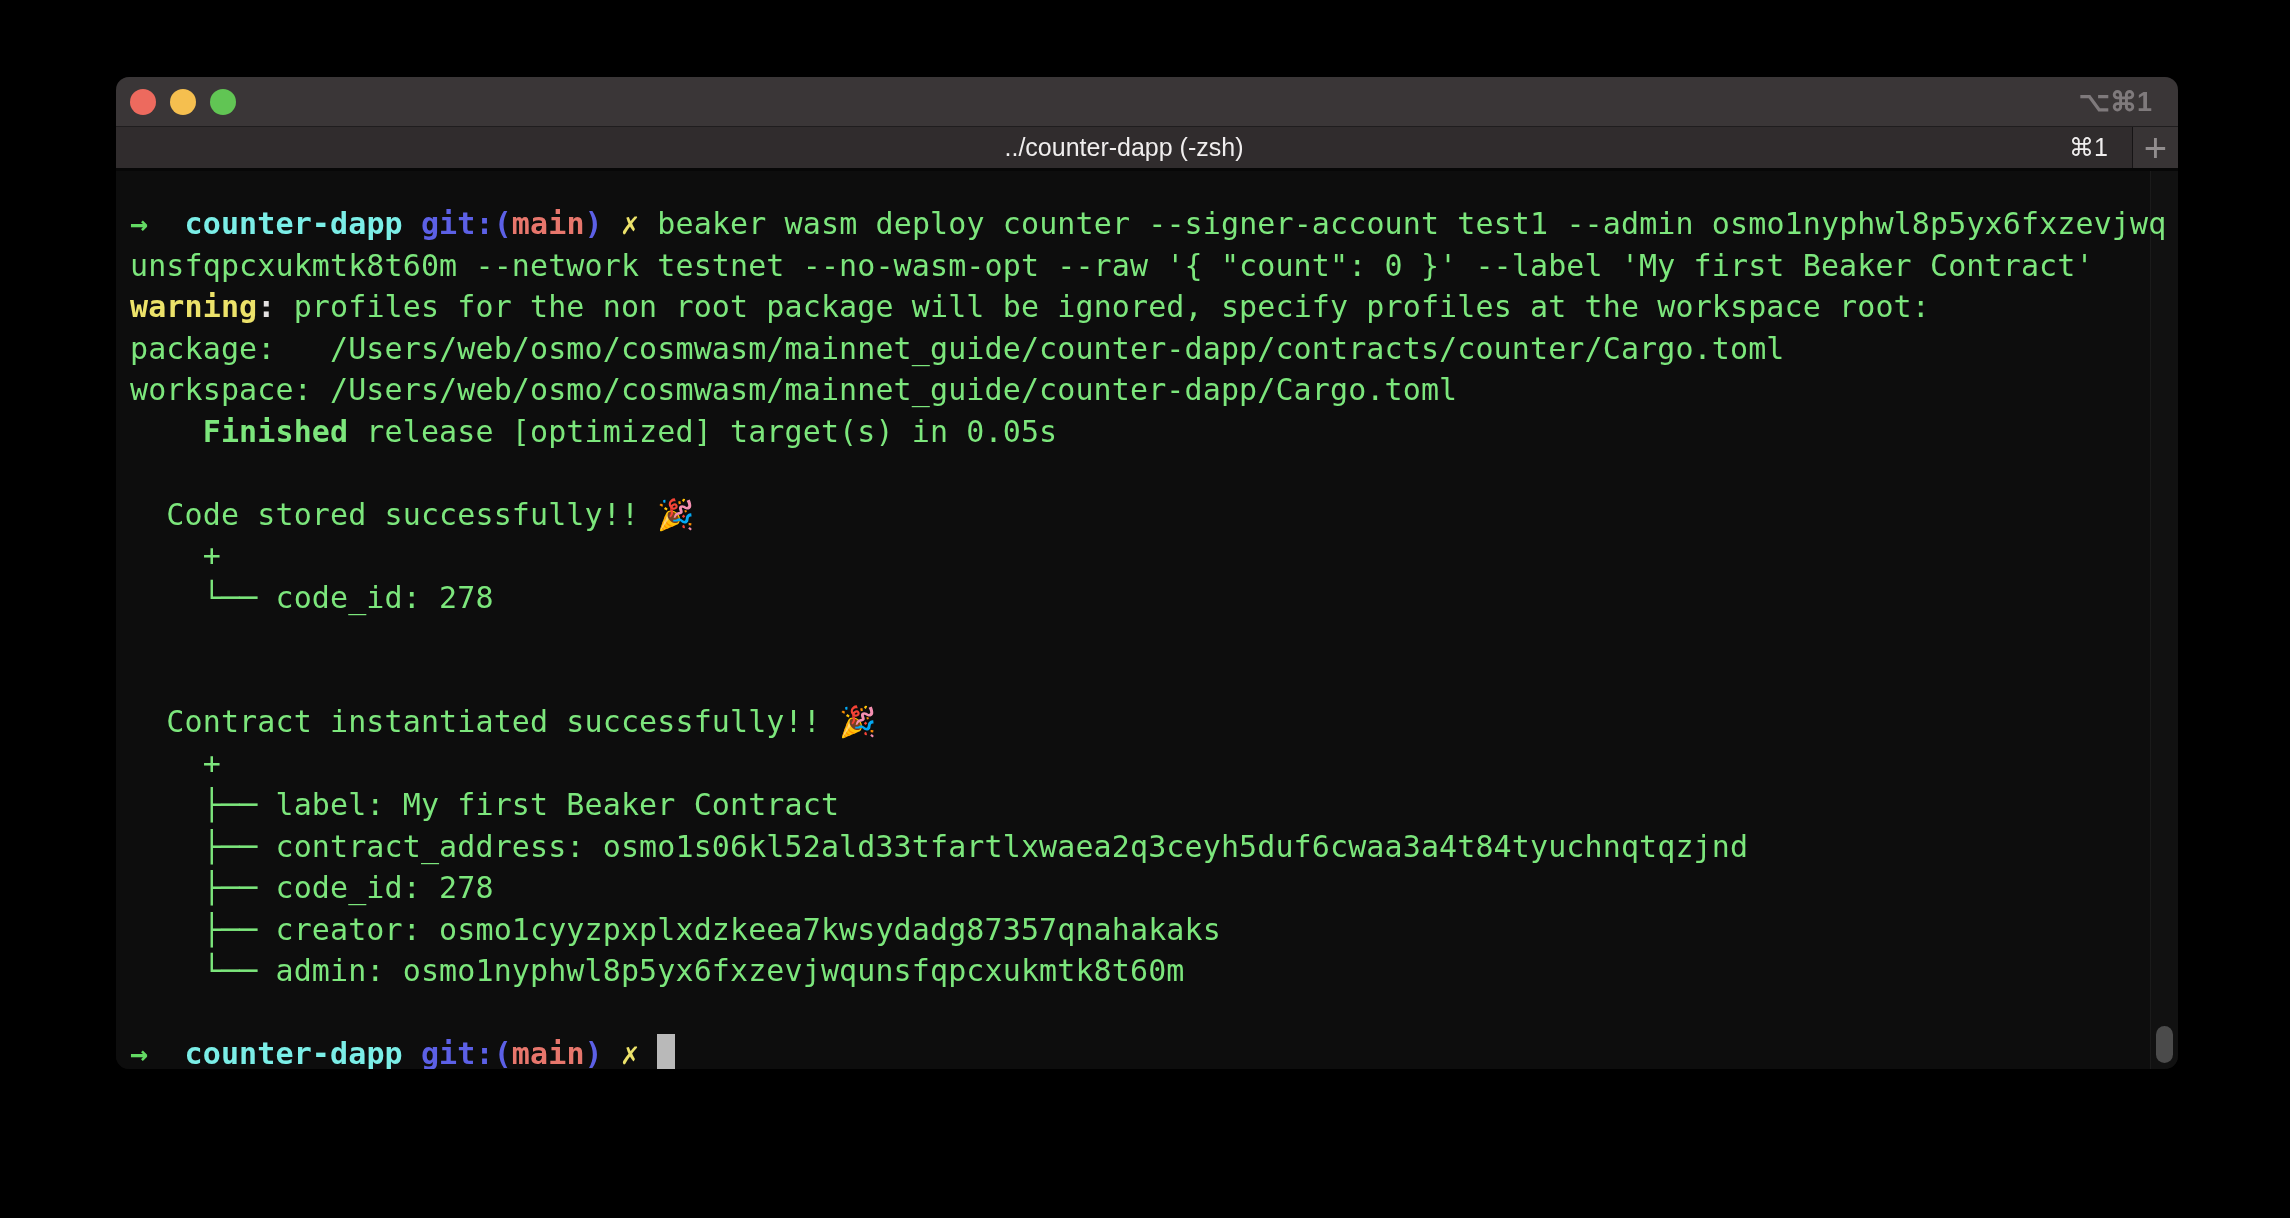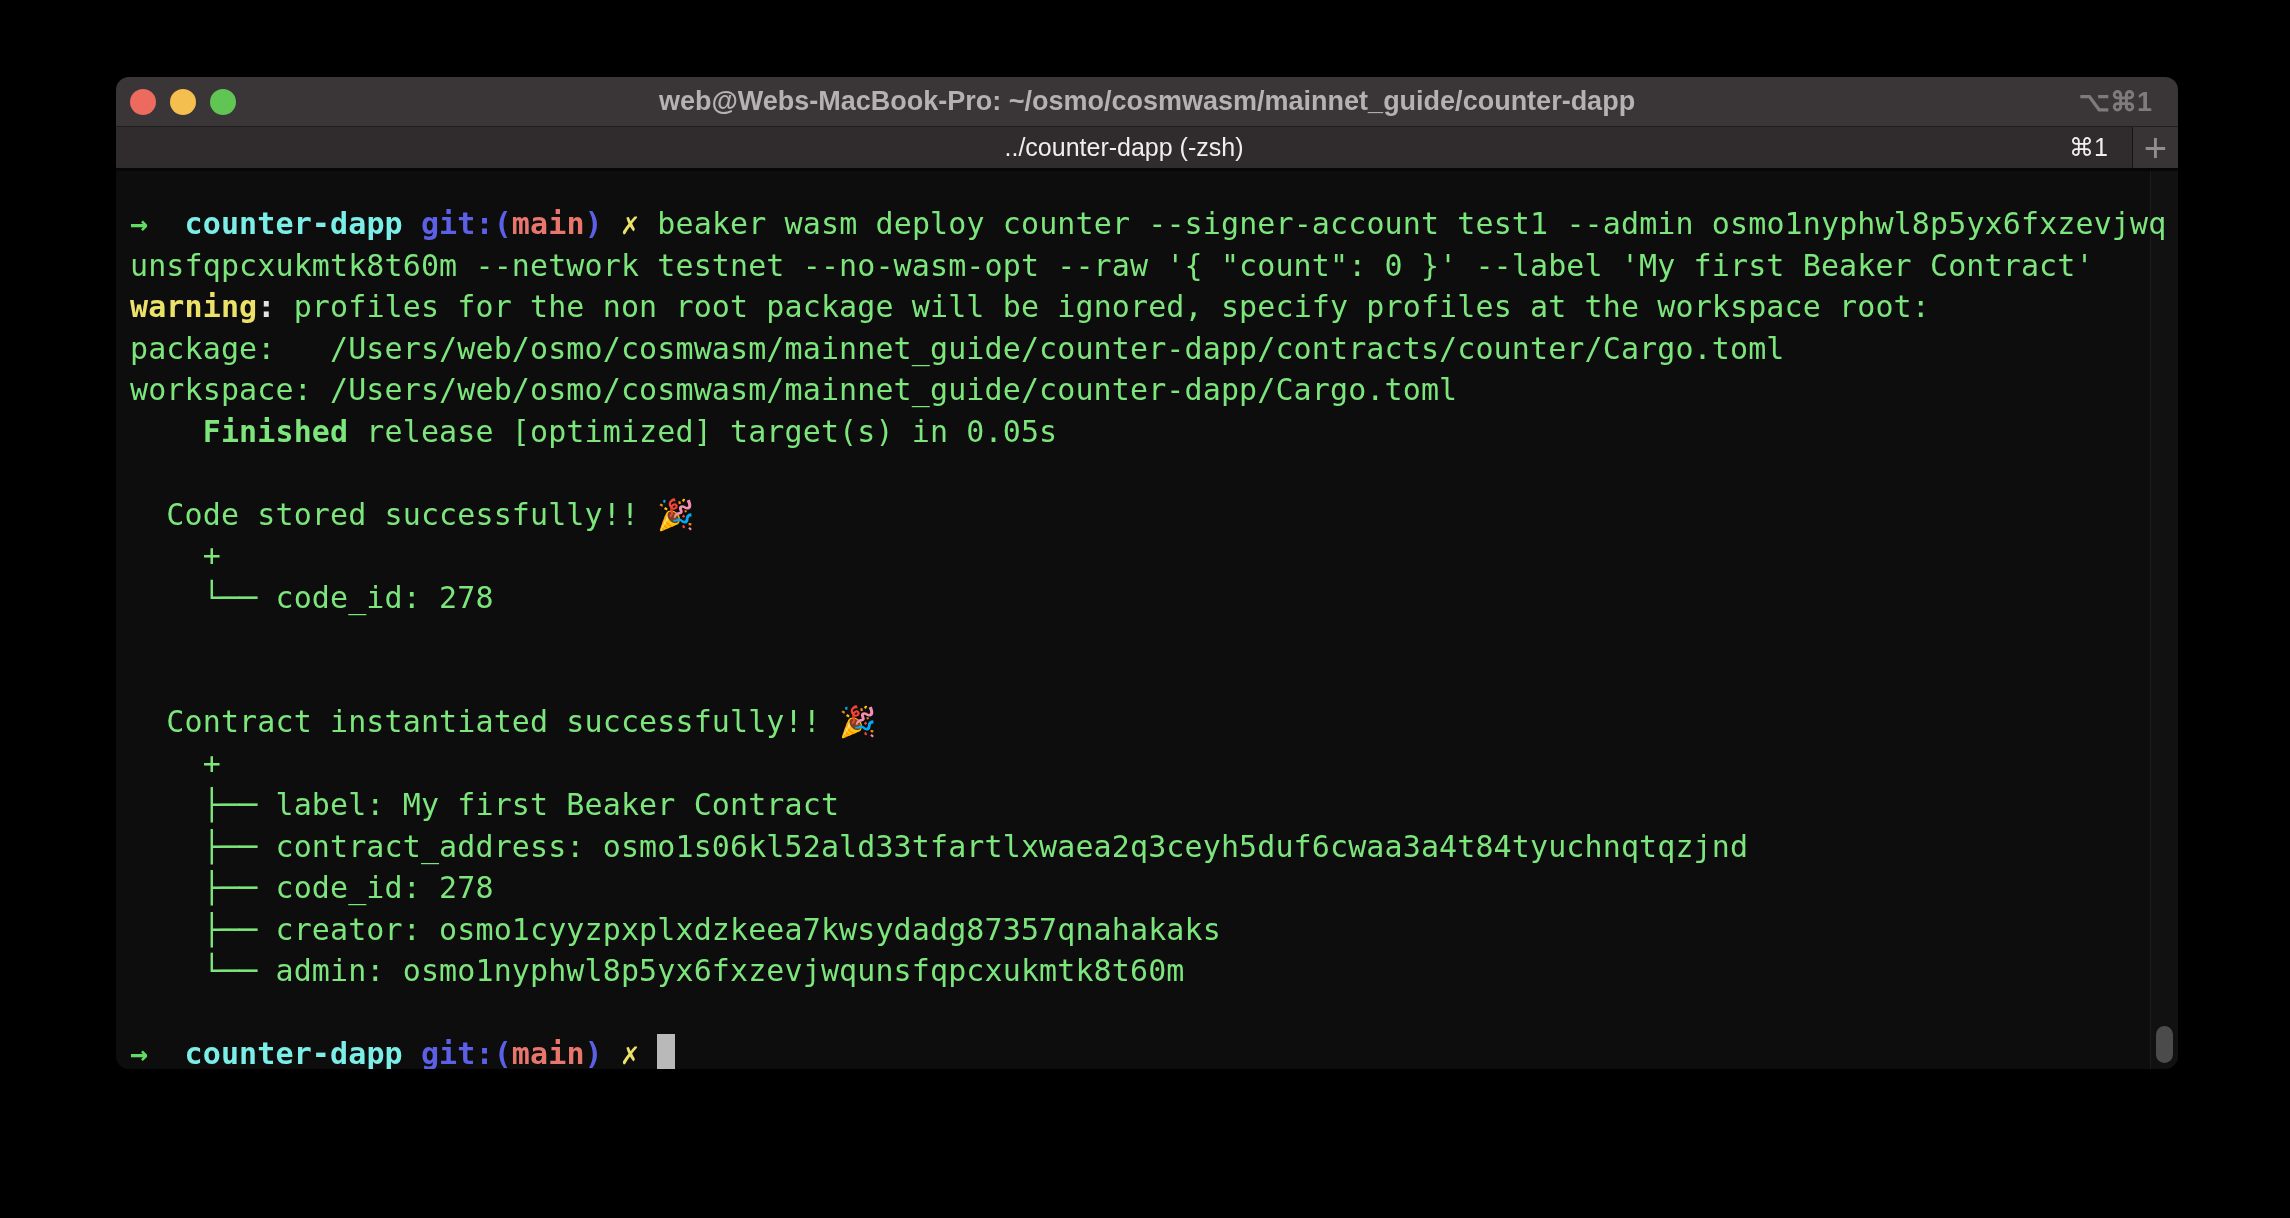--- a/index.html
+++ b/index.html
@@ -88,21 +88,20 @@
 
 <div class="screen">
   <div class="window">
 
     <div class="titlebar">
       <div class="traffic">
         <span class="dot red"></span>
         <span class="dot yellow"></span>
         <span class="dot green"></span>
       </div>
-      <div class="wtitle">web@Webs-MacBook-Pro: ~/osmo/cosmwasm/mainnet_guide/counter-dapp</div>
       <div class="wshortcut">⌥⌘1</div>
     </div>
 
     <div class="tabbar">
       <div class="tab">
         <span class="tab-title">../counter-dapp (-zsh)</span>
         <span class="tab-shortcut">⌘1</span>
       </div>
       <div class="newtab">+</div>
     </div>

